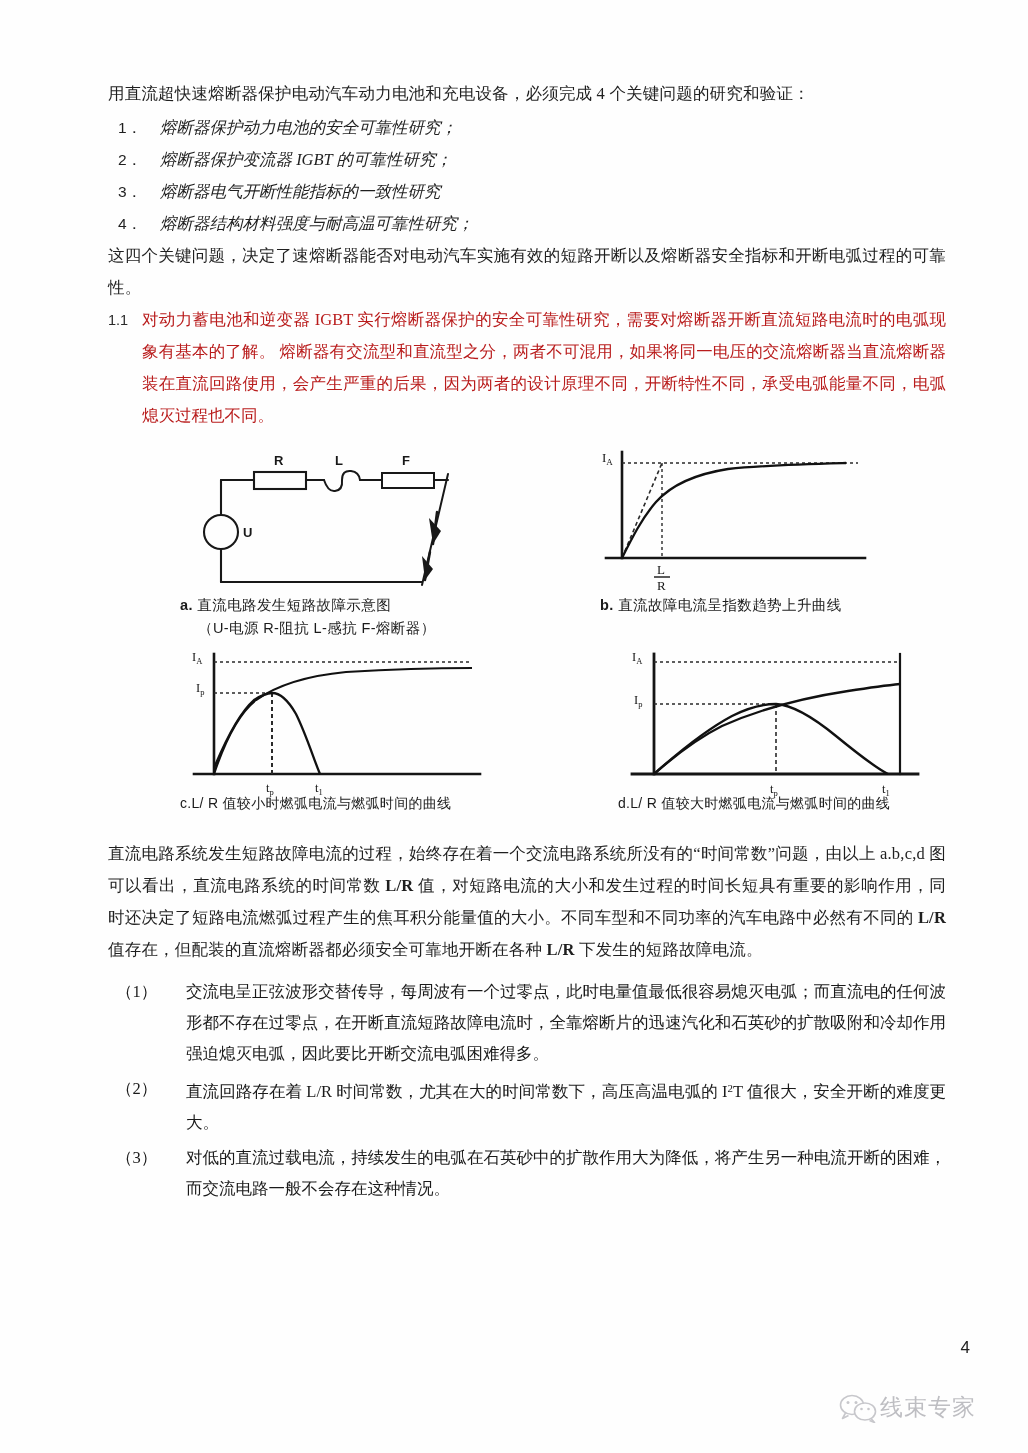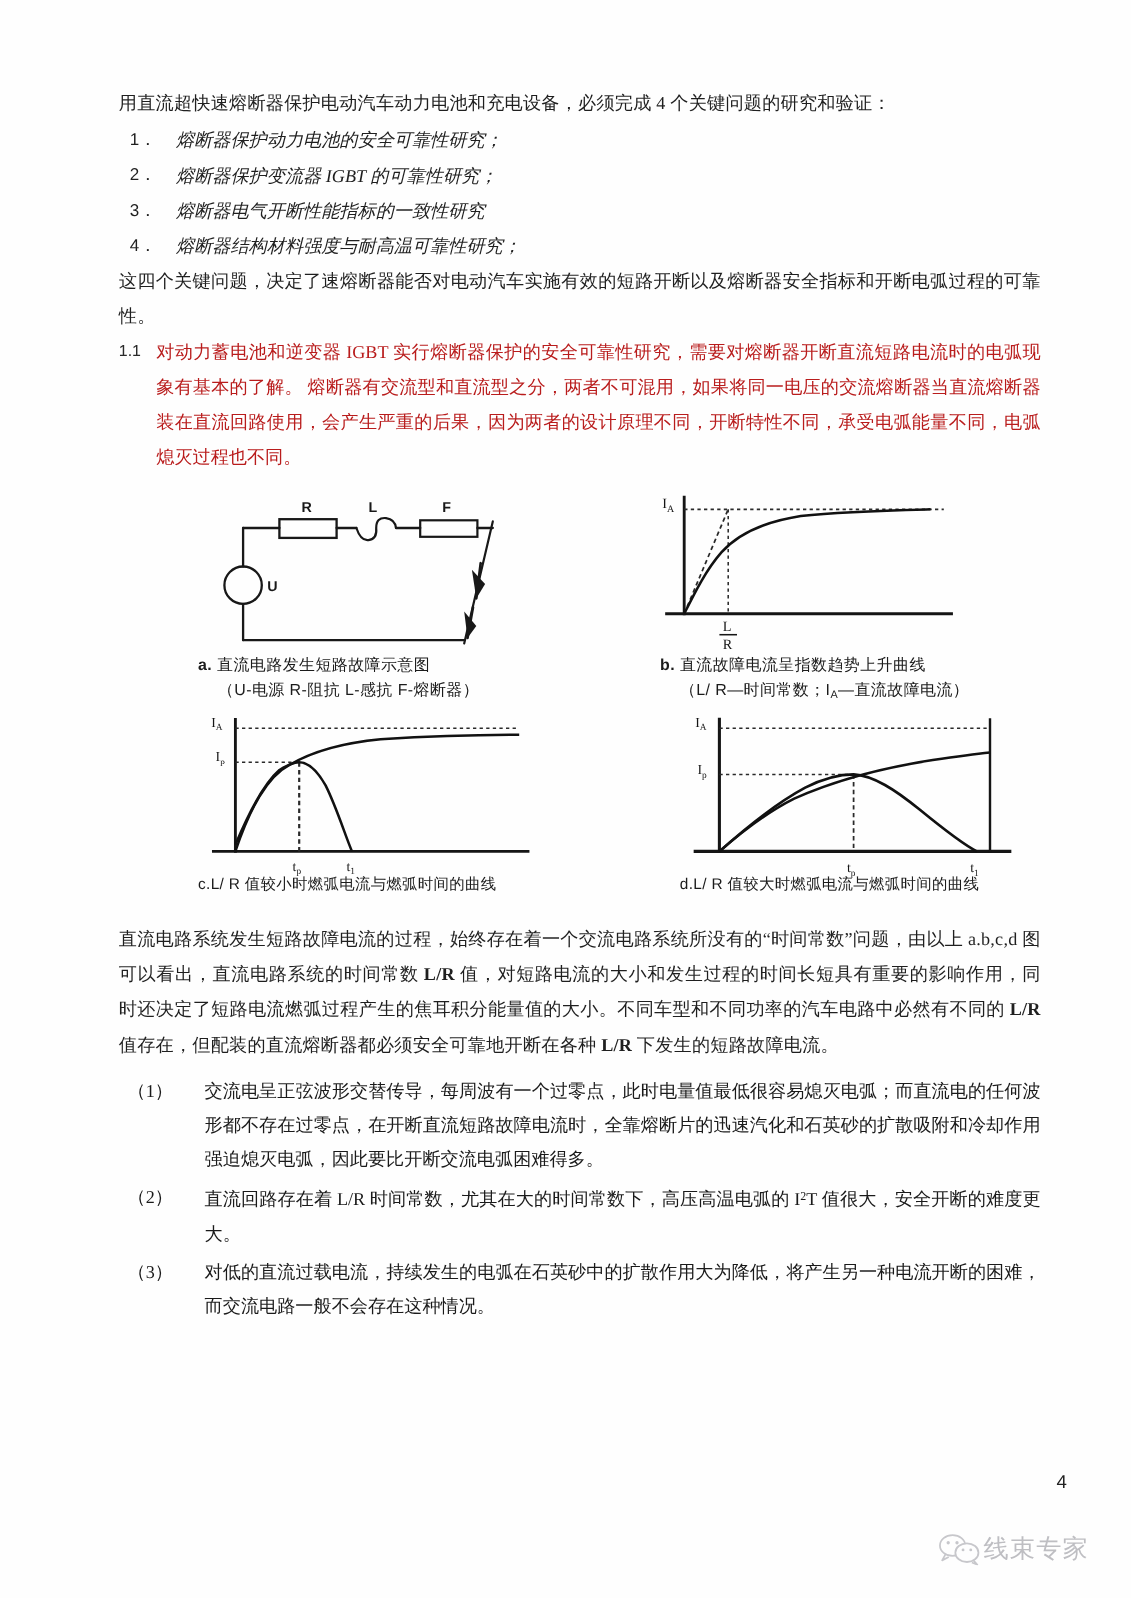--- a/index.html
+++ b/index.html
@@ -130,21 +130,21 @@
     position: absolute;
     right: 58px;
     top: 1338px;
     font-family: "Liberation Sans", sans-serif;
     font-size: 17px;
     color: #222;
   }
   
   .watermark {
     position: absolute;
-    right: 38px;
+    right: 52px;
     top: 1392px;
     display: flex;
     align-items: center;
     gap: 0;
     opacity: 0.55;
     justify-content: center;
   }
   .wm-text {
     font-family: "DejaVu Sans", sans-serif;
     font-size: 23px;
@@ -263,21 +263,20 @@
 
       <div class="fig figcap" style="left:72px; top:148px; width:400px;">
         <span class="lbl">a.</span>
         <span>直流电路发生短路故障示意图</span>
         <span class="sub2">（U-电源 R-阻抗 L-感抗 F-熔断器）</span>
       </div>
 
       <div class="fig figcap" style="left:456px; top:148px; width:420px;margin-left:36px;">
         <span class="lbl">b.</span>
         <span>直流故障电流呈指数趋势上升曲线</span>
-        <span class="sub2"><span>（L/ R—时间常数；I</span><sub>A</sub><span>—直流故障电流）</span></span>
       </div>
 
       <div class="fig" style="left:72px; top:202px;">
         <svg width="340" height="150" viewBox="0 0 340 150">
           <g stroke="#151515" fill="none" stroke-width="2.6" stroke-linecap="square">
             <path d="M34 6 L34 126"></path>
             <path d="M14 126 L300 126"></path>
           </g>
 
           <path d="M34 14 L292 14" stroke="#2a2a2a" stroke-width="1.4" stroke-dasharray="3 3" fill="none"></path>

